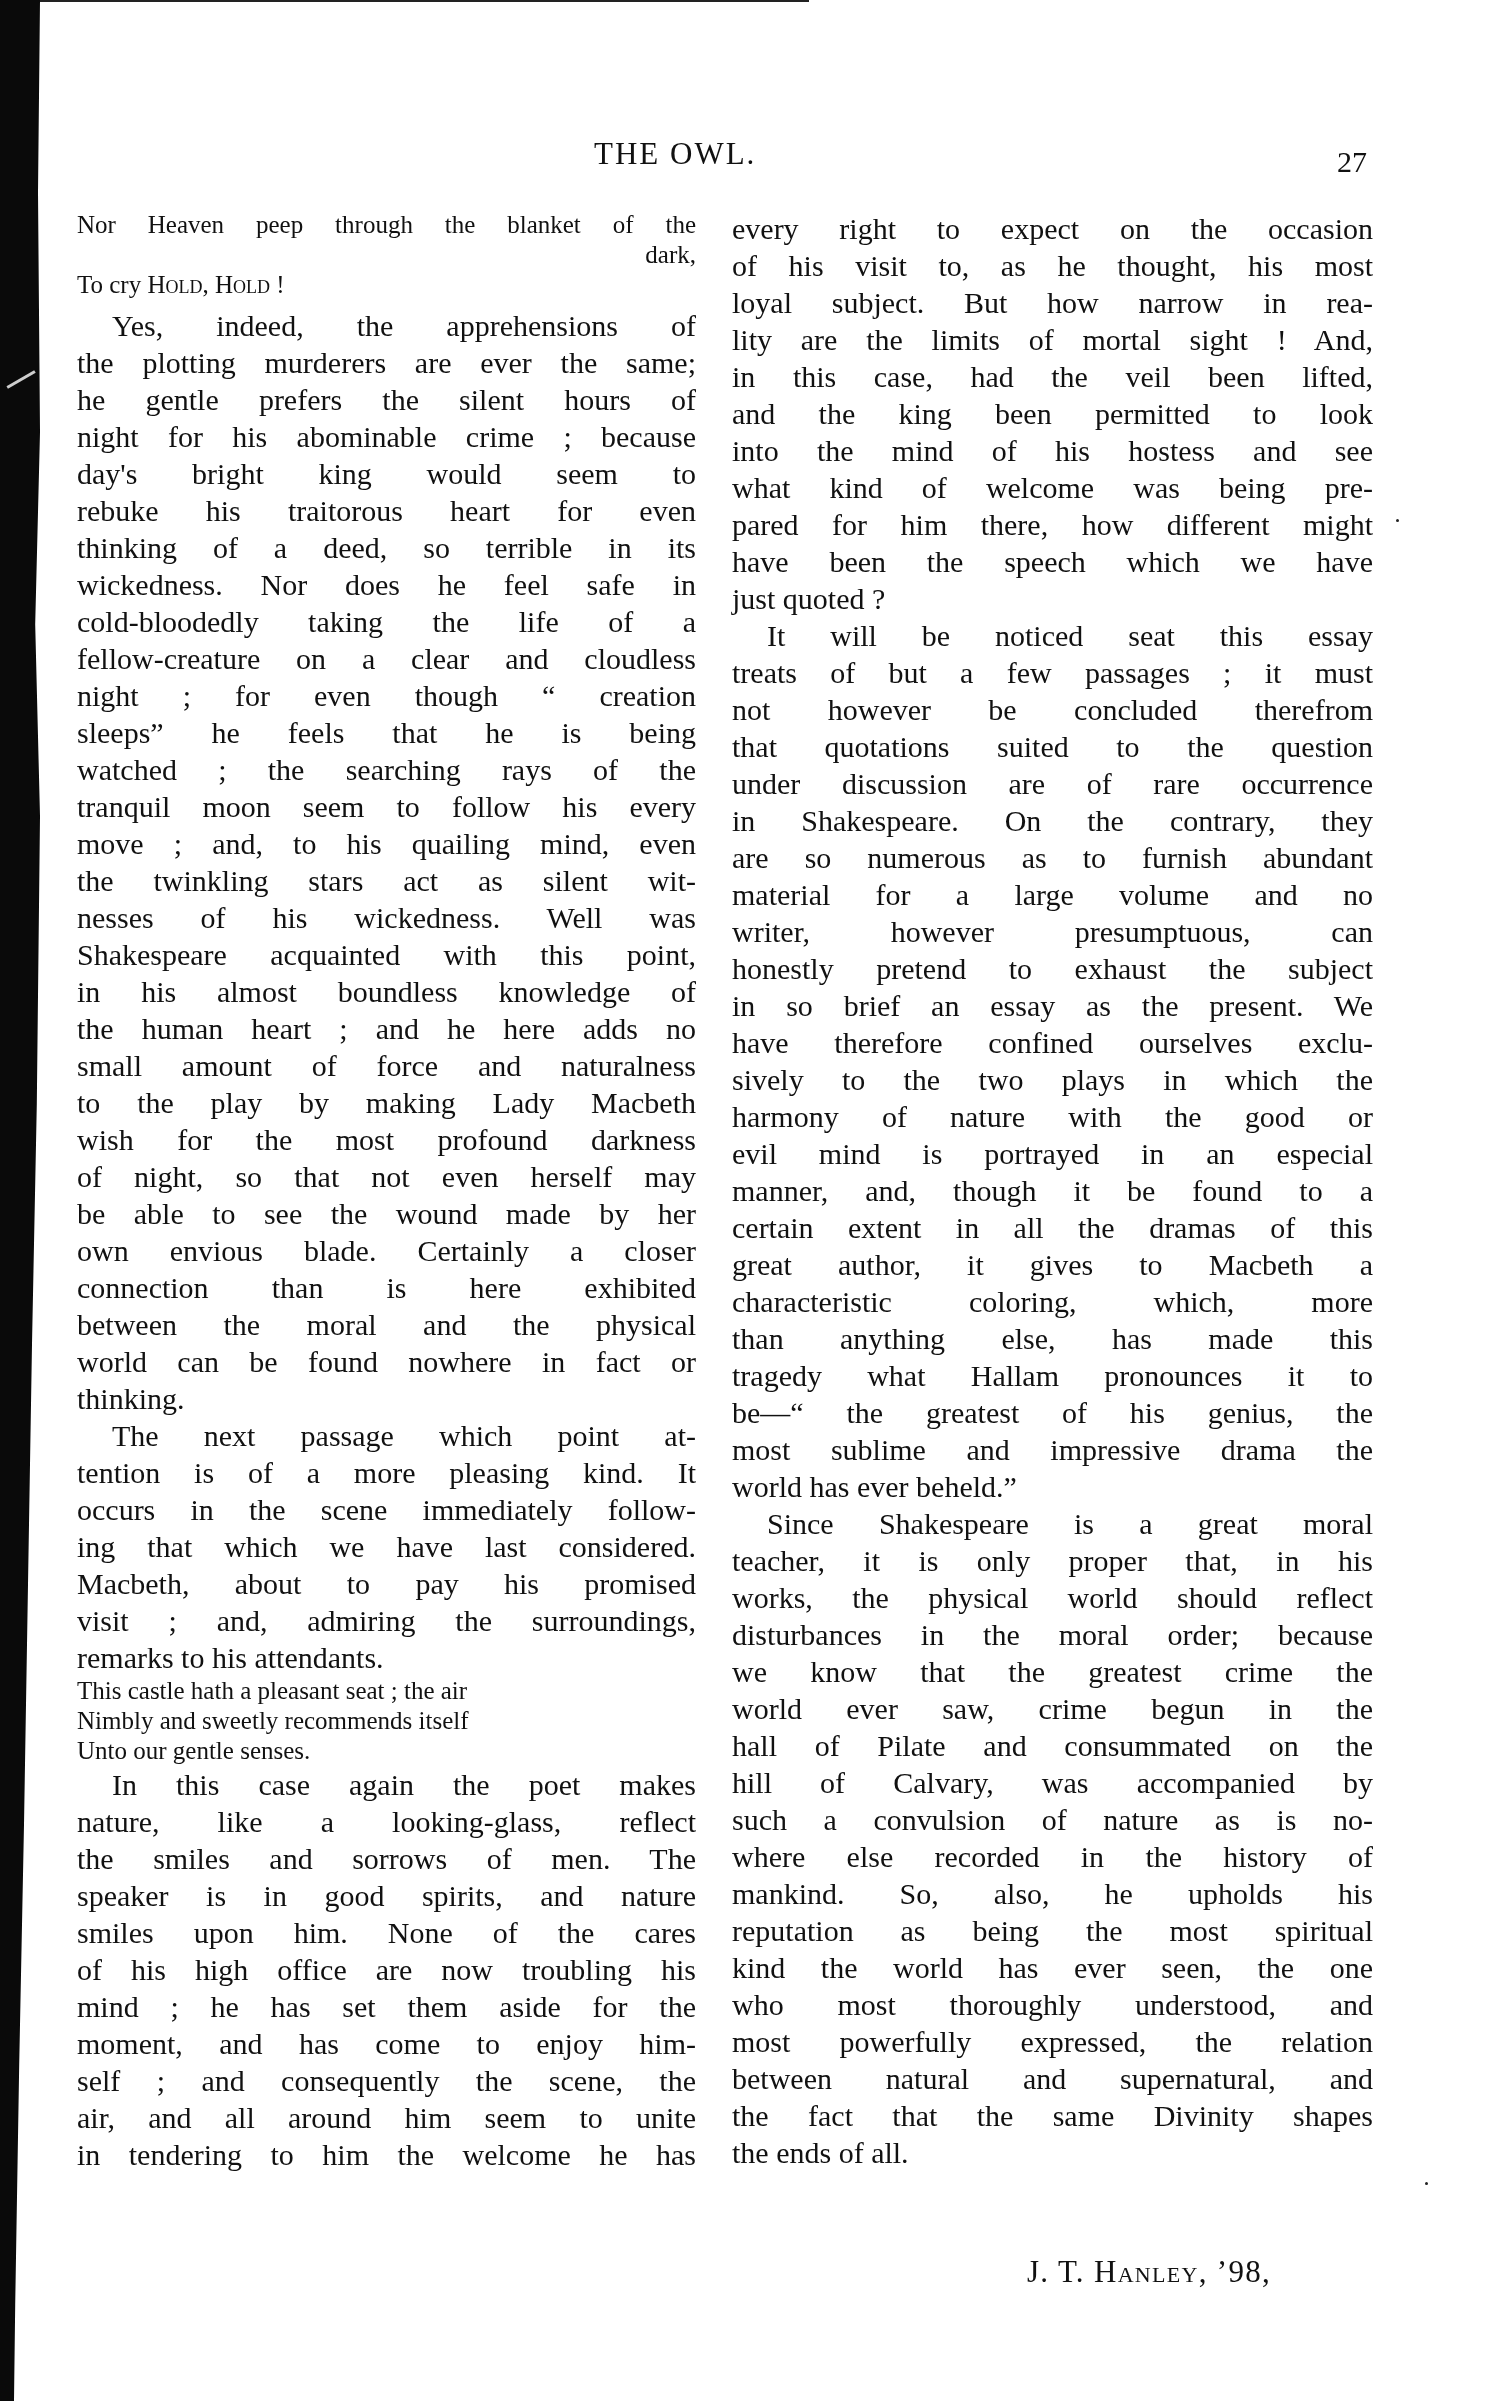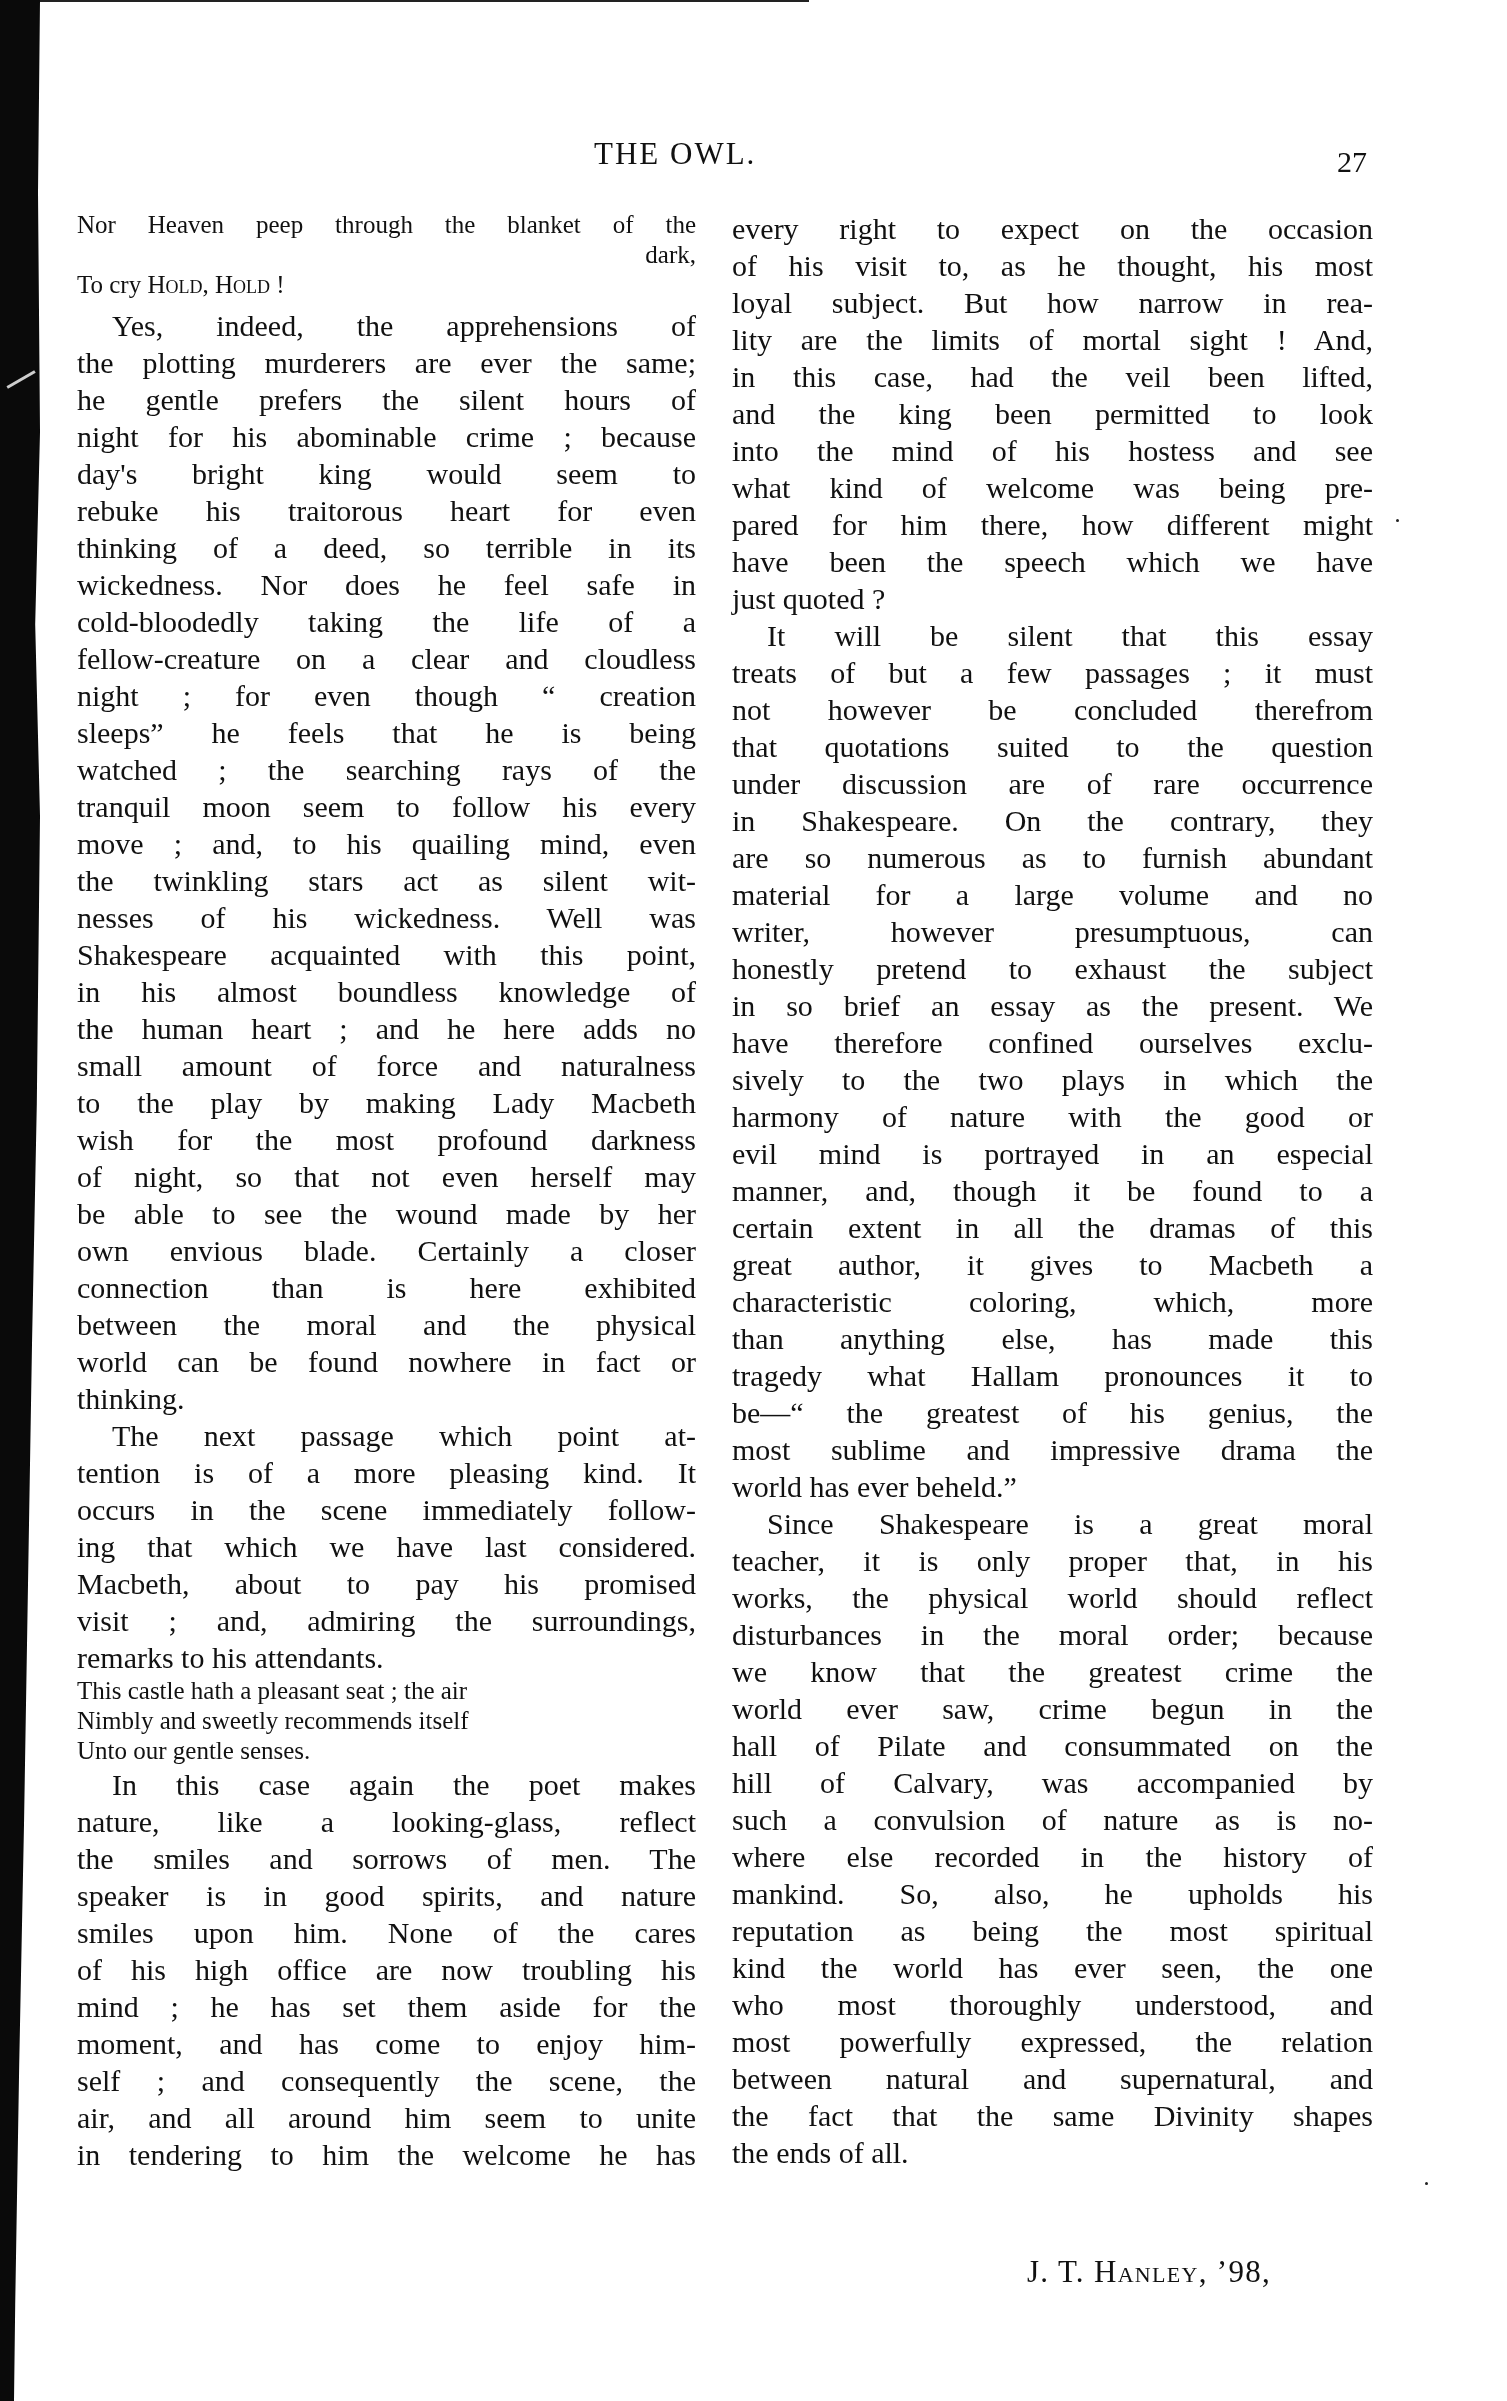--- a/index.html
+++ b/index.html
@@ -112,21 +112,21 @@
   <span class="line">of his visit to, as he thought, his most</span>
   <span class="line">loyal subject. But how narrow in rea-</span>
   <span class="line">lity are the limits of mortal sight ! And,</span>
   <span class="line">in this case, had the veil been lifted,</span>
   <span class="line">and the king been permitted to look</span>
   <span class="line">into the mind of his hostess and see</span>
   <span class="line">what kind of welcome was being pre-</span>
   <span class="line">pared for him there, how different might</span>
   <span class="line">have been the speech which we have</span>
   <span class="line last">just quoted ?</span>
-  <span class="line indent">It will be silent that this essay</span>
+  <span class="line indent">It will be noticed seat this essay</span>
   <span class="line">treats of but a few passages ; it must</span>
   <span class="line">not however be concluded therefrom</span>
   <span class="line">that quotations suited to the question</span>
   <span class="line">under discussion are of rare occurrence</span>
   <span class="line">in Shakespeare. On the contrary, they</span>
   <span class="line">are so numerous as to furnish abundant</span>
   <span class="line">material for a large volume and no</span>
   <span class="line">writer, however presumptuous, can</span>
   <span class="line">honestly pretend to exhaust the subject</span>
   <span class="line">in so brief an essay as the present. We</span>

